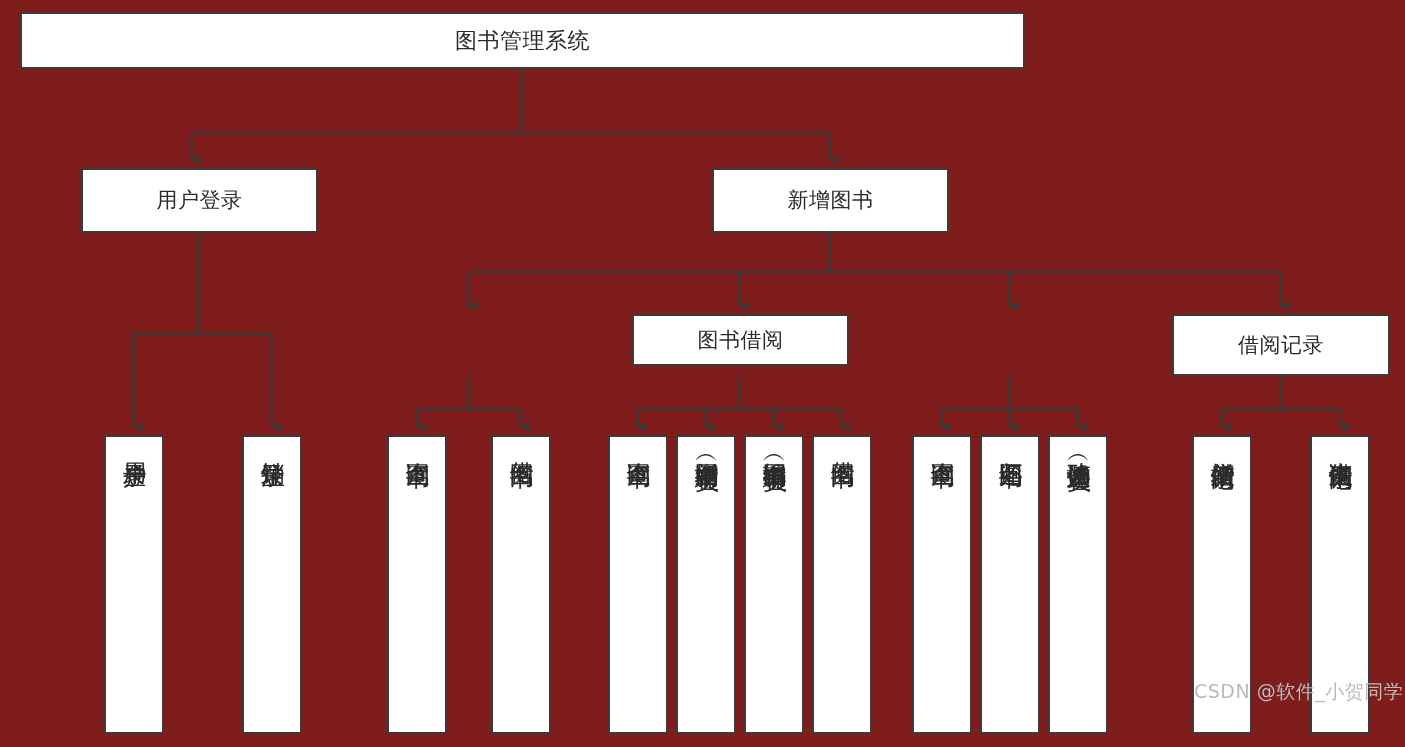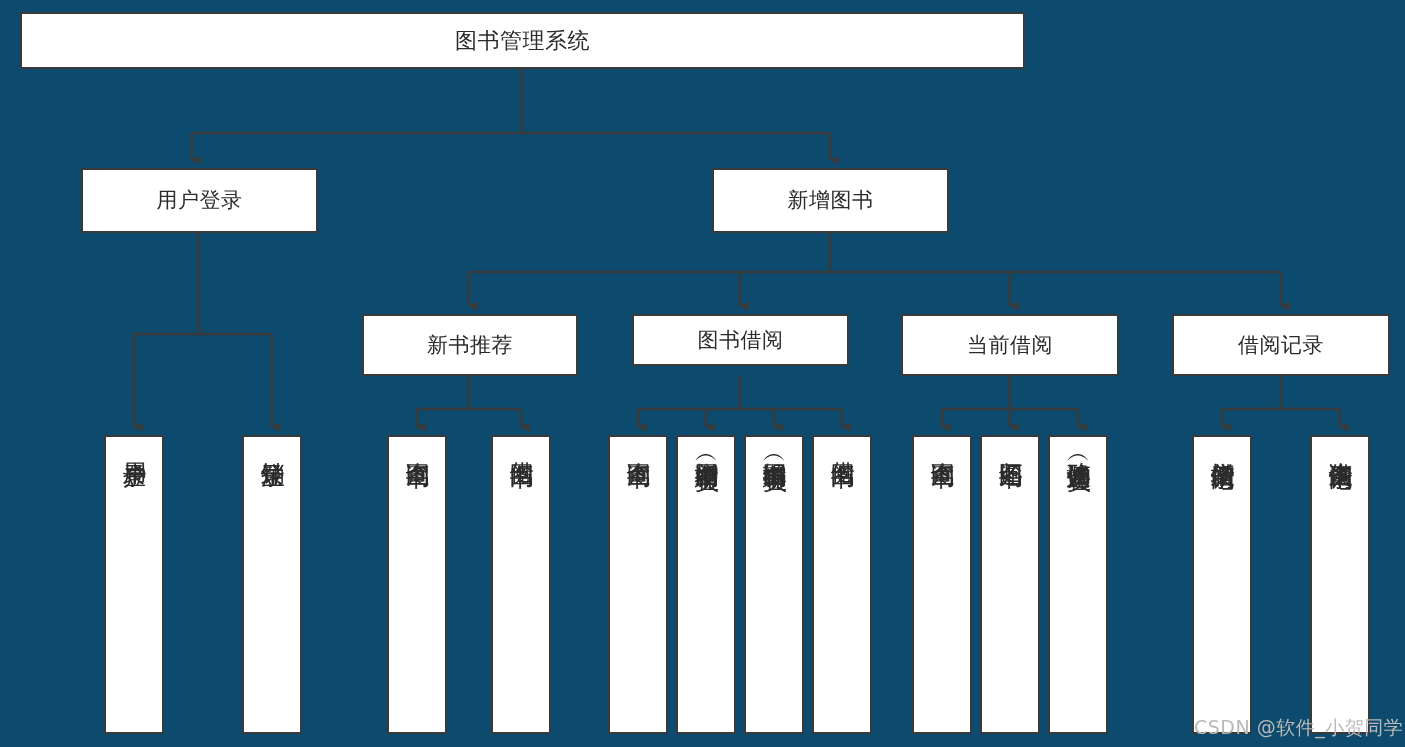--- a/index.html
+++ b/index.html
@@ -7,21 +7,21 @@
     padding: 0;
     background: #ffffff;
   }
   body {
     font-family: "DejaVu Sans", "Liberation Sans", sans-serif;
   }
   #canvas {
     position: relative;
     width: 1405px;
     height: 747px;
-    background: #0c4a6e;
+    background: #7f1d1d;
     overflow: hidden;
   }
   #edges {
     position: absolute;
     left: 0;
     top: 0;
     width: 1405px;
     height: 747px;
     pointer-events: none;
   }
@@ -129,28 +129,22 @@
     <span class="lbl">图书管理系统</span>
   </div>
 
   <div class="node node-h" style="left:81px; top:168px; width:237px; height:65px;">
     <span class="lbl">用户登录</span>
   </div>
   <div class="node node-h" style="left:712px; top:168px; width:237px; height:65px;">
     <span class="lbl">新增图书</span>
   </div>
 
-  <div class="node node-h" style="left:362px; top:314px; width:216px; height:62px;">
-    <span class="lbl">新书推荐</span>
-  </div>
   <div class="node node-h" style="left:632px; top:314px; width:217px; height:52px;">
     <span class="lbl">图书借阅</span>
-  </div>
-  <div class="node node-h" style="left:901px; top:314px; width:218px; height:62px;">
-    <span class="lbl">当前借阅</span>
   </div>
   <div class="node node-h" style="left:1172px; top:314px; width:218px; height:62px;">
     <span class="lbl">借阅记录</span>
   </div>
 
   <div class="node node-v" style="left:104px; top:435px; width:60px; height:299px;">
     <span class="lbl">用户登录</span>
   </div>
   <div class="node node-v" style="left:242px; top:435px; width:60px; height:299px;">
     <span class="lbl">注销登录</span>
@@ -186,15 +180,15 @@
     <span class="lbl">确认归还（管理员）</span>
   </div>
 
   <div class="node node-v" style="left:1192px; top:435px; width:60px; height:299px;">
     <span class="lbl">新增借阅记录</span>
   </div>
   <div class="node node-v" style="left:1310px; top:435px; width:60px; height:299px;">
     <span class="lbl">查询借阅记录</span>
   </div>
 
-  <div class="watermark" style="left:1194px; top:715px;">CSDN @软件_小贺同学</div>
+  <div class="watermark" style="left:1194px; top:679px;">CSDN @软件_小贺同学</div>
 
 </div>
 
 </body></html>

